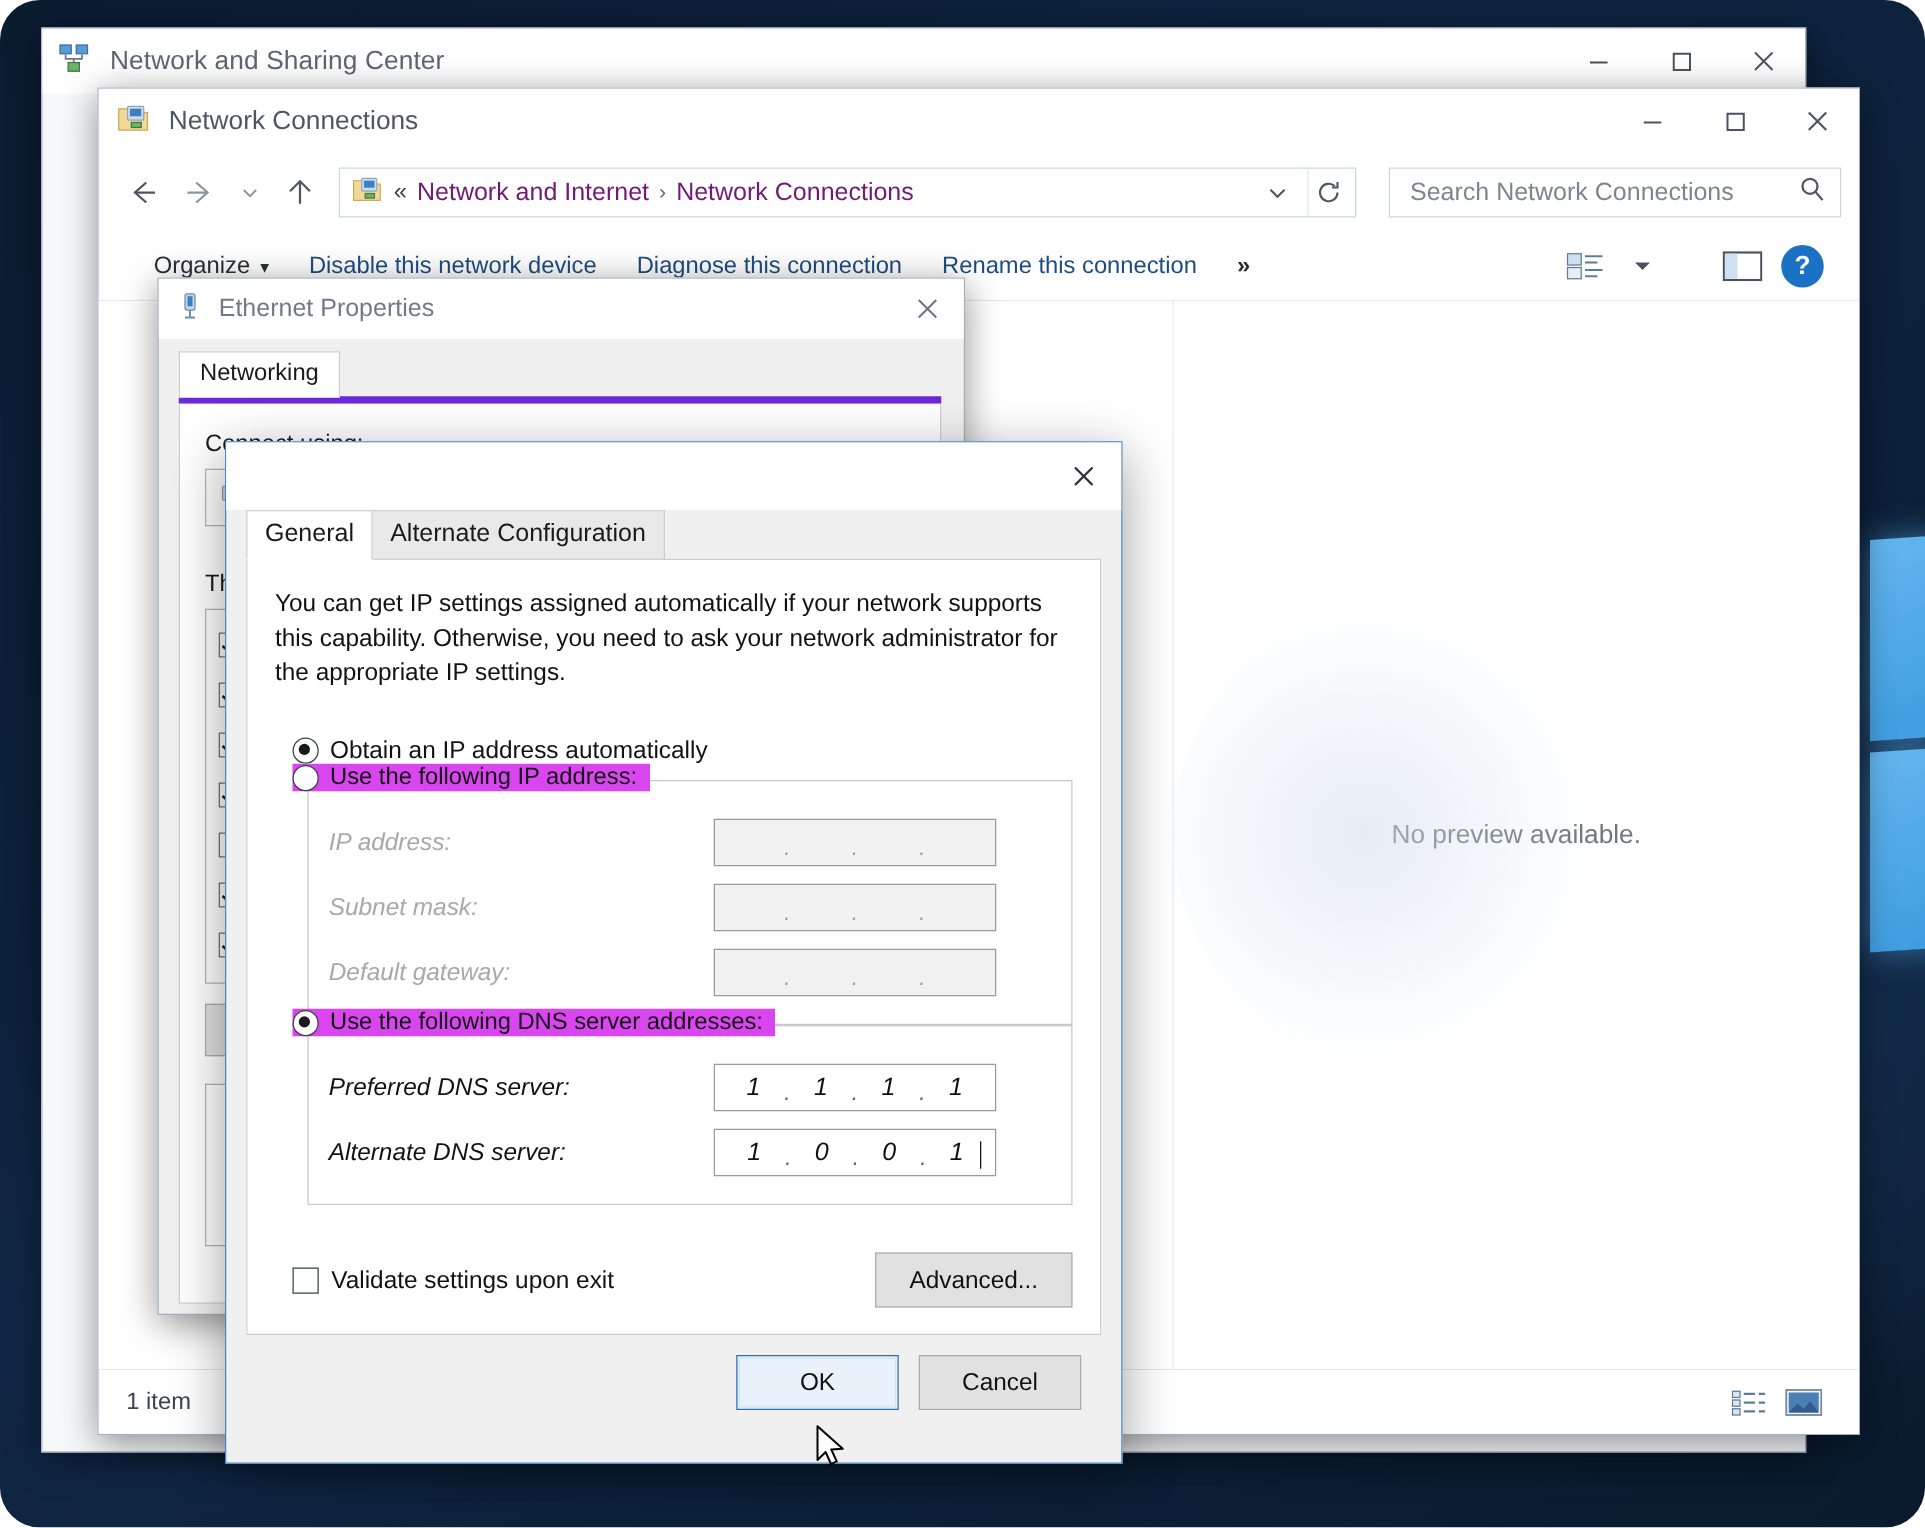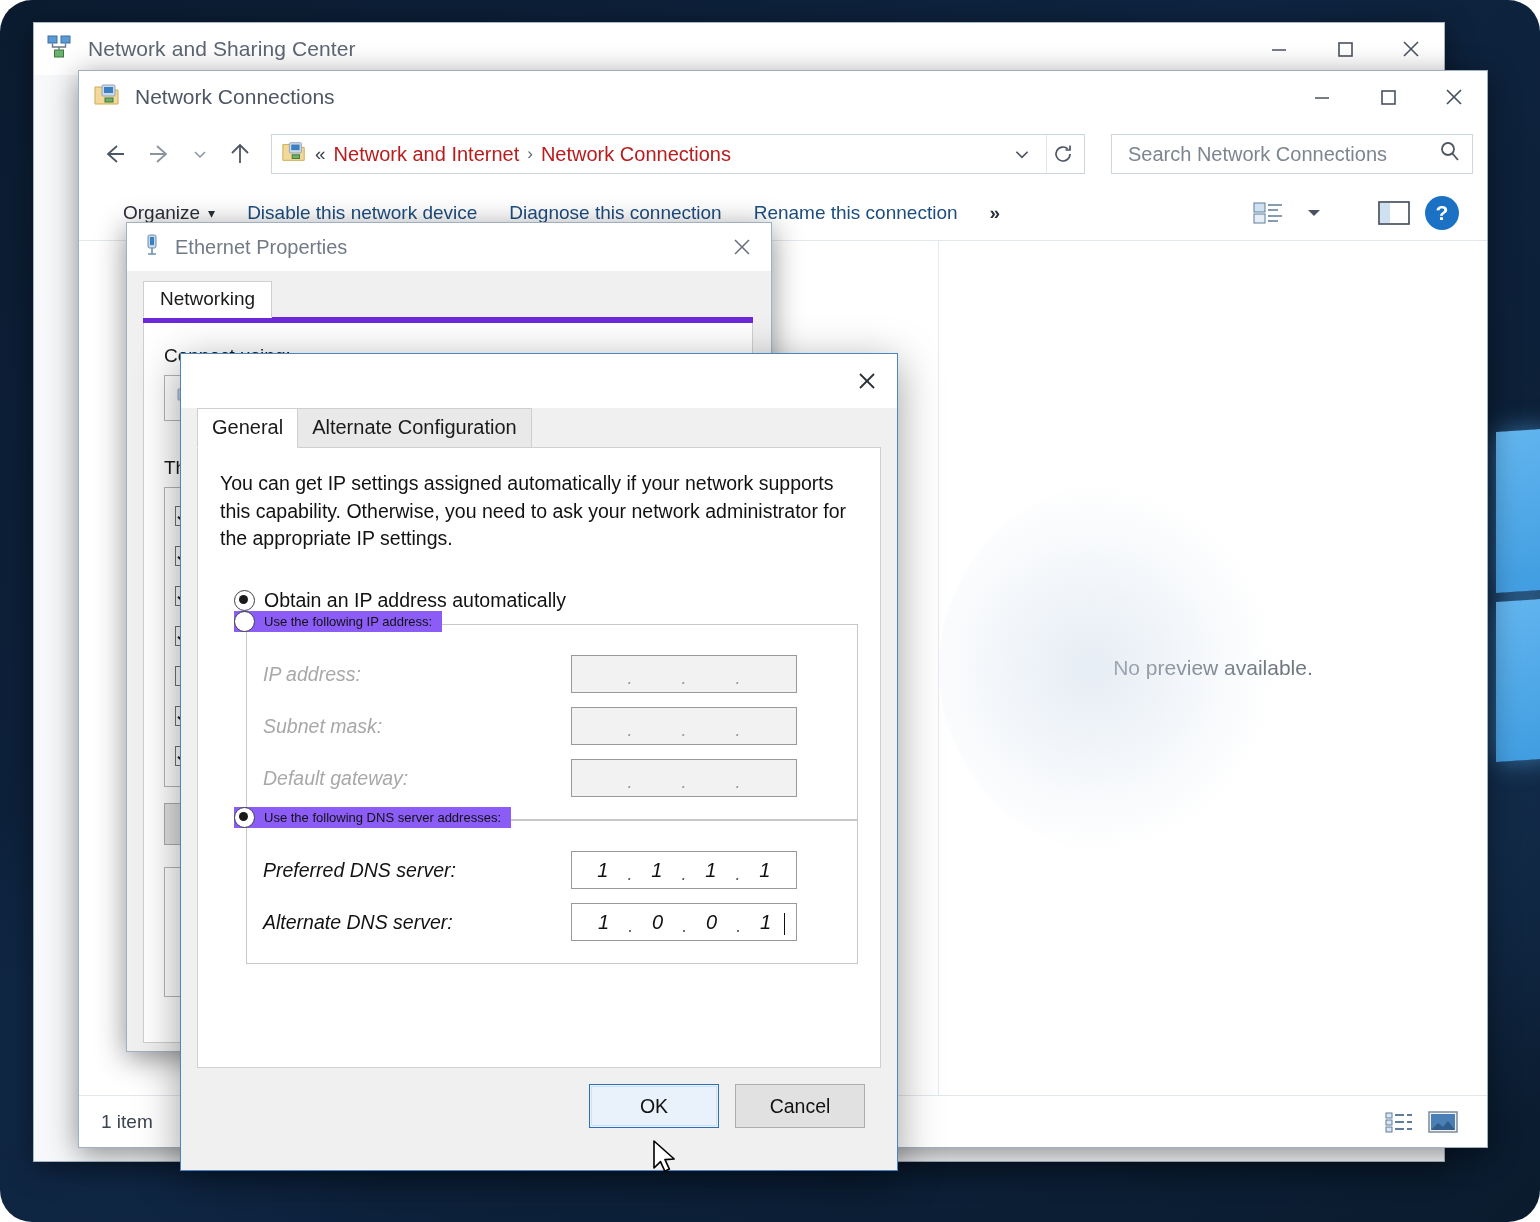--- a/index.html
+++ b/index.html
@@ -138,21 +138,21 @@
     background: #fff;
     display: flex;
     align-items: center;
     padding: 0 6px 0 9px;
     margin-left: 6px;
     gap: 8px;
     min-width: 0;
   }
   .crumb {
     font-size: 20px;
-    color: #b91c1c;
+    color: #701a75;
     white-space: nowrap;
   }
   .crumb.sep { color: #5d6673; font-size: 17px; }
   .crumb.chev-double { color: #3a424e; font-size: 19px; }
   .addr-spacer { flex: 1; }
   .addr-chev, .addr-refresh {
     width: 32px; height: 38px;
     display: flex; align-items: center; justify-content: center;
     color: #4d5663;
   }
@@ -466,26 +466,26 @@
   
   .group {
     position: relative;
     border: 1px solid #c8c8c8;
     margin: 0 0 0 26px;
     padding: 30px 16px 18px;
   }
   .group > .group-legend {
     position: absolute;
     top: -14px; left: 0px;
-    background: #8b5cf6;
+    background: #d946ef;
     padding-right: 10px;
     display: flex;
     align-items: center;
     gap: 9px;
-    font-size: 13px;
+    font-size: 19px;
     color: #121212;
     transform: translateX(-13px);
   }
 
   .field-row {
     display: flex;
     align-items: center;
     margin-bottom: 14px;
     font-style: italic;
   }
@@ -967,20 +967,27 @@
                 <span class="oct">0</span>
                 <span class="dot">.</span>
                 <span class="oct">0</span>
                 <span class="dot">.</span>
                 <span class="oct">1</span>
                 <span class="caret"></span>
             </span>
           </div>
         </div>
 
+        <div class="bottom-row">
+          <span class="chk-row">
+            <span class="chk"></span>
+            <span>Validate settings upon exit</span>
+          </span>
+          <button class="btn btn-advanced">Advanced...</button>
+        </div>
       </div>
 
       <div class="dlg-footer">
         <button class="btn btn-ok">OK</button>
         <button class="btn btn-cancel">Cancel</button>
       </div>
     </div>
   </div>
 
   <div id="cursor">

